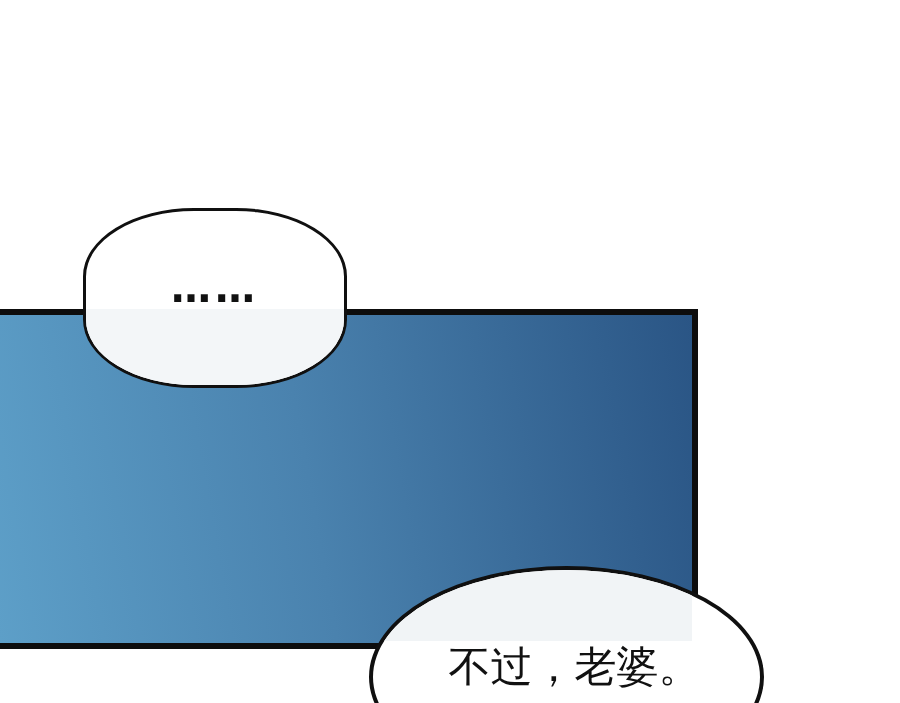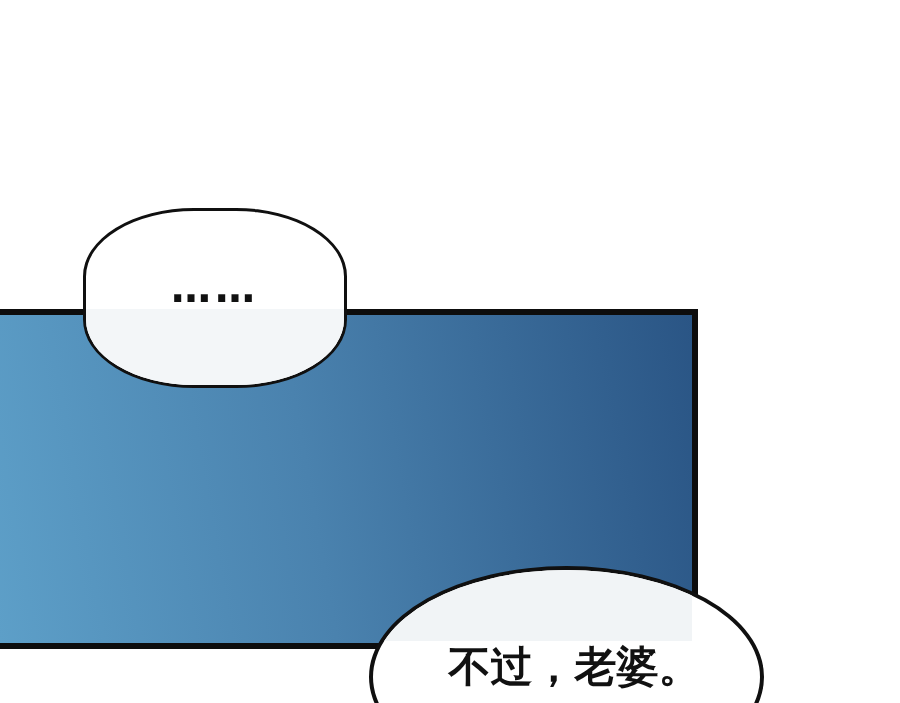--- a/index.html
+++ b/index.html
@@ -80,21 +80,21 @@
     letter-spacing: 4px;
     color: #111111;
     transform: translateY(-10px);
   }
   .speech-text {
     position: absolute;
     left: 0;
     right: 0;
     top: 74px;
     text-align: center;
-    font-weight: 700;
+    font-weight: 400;
     font-size: 42px;
     line-height: 1.1;
     color: #111111;
     transform: translateX(8px);
     white-space: nowrap;
   }
 </style>
 </head>
 <body>
 

